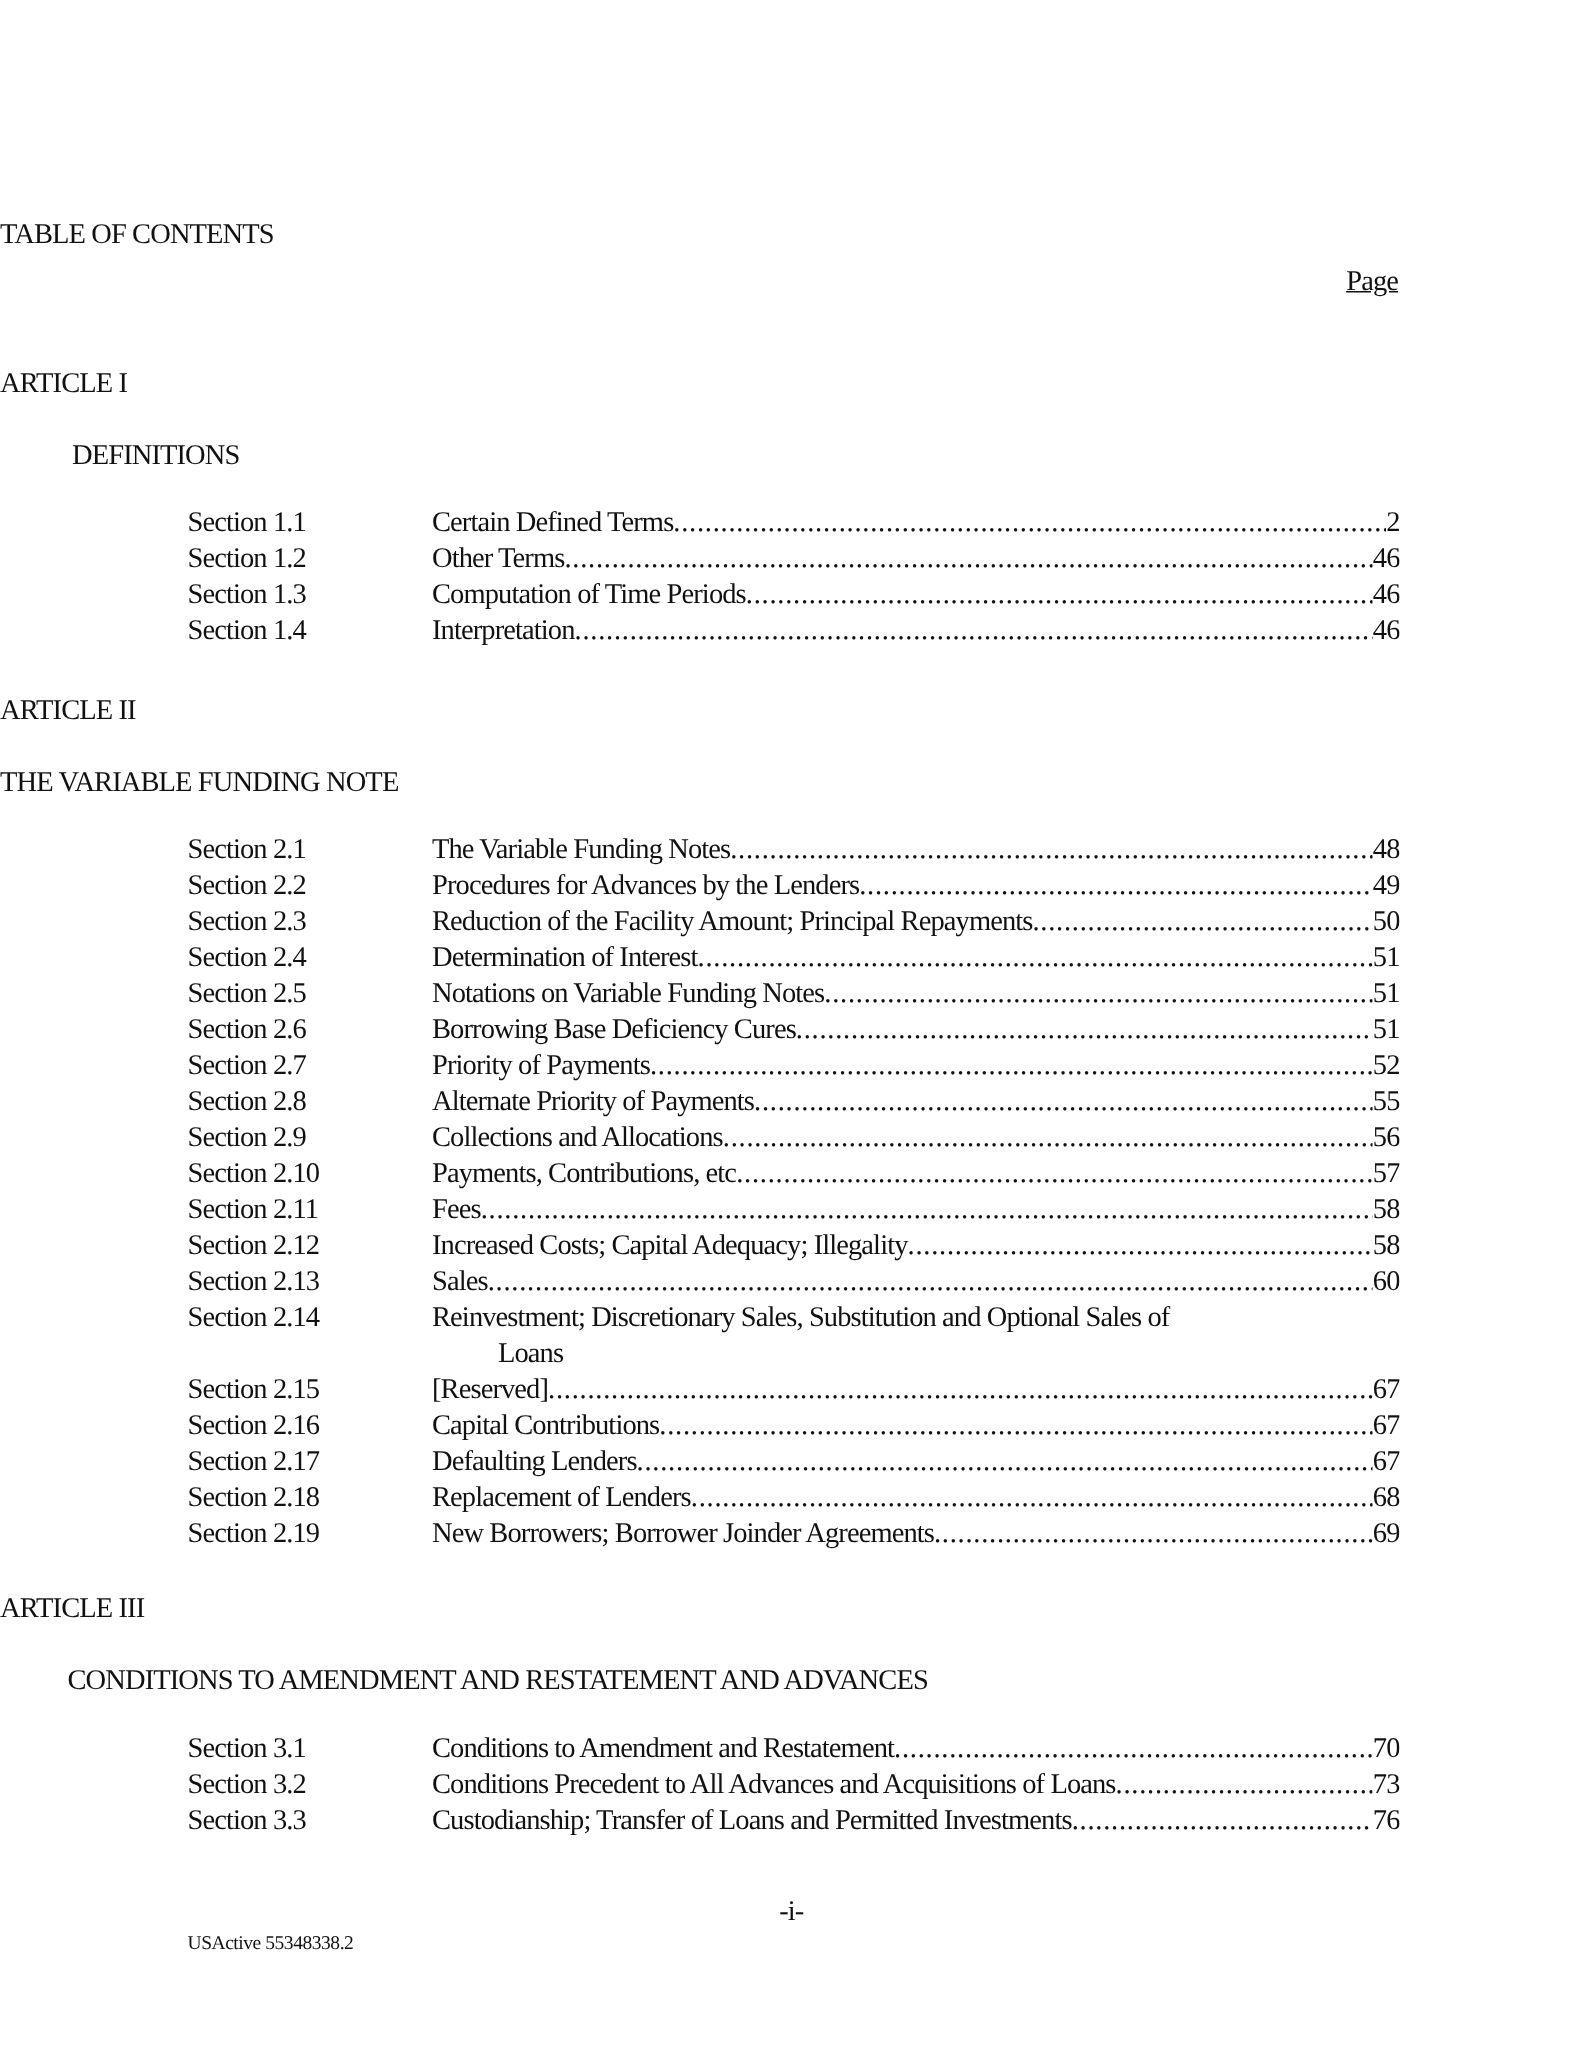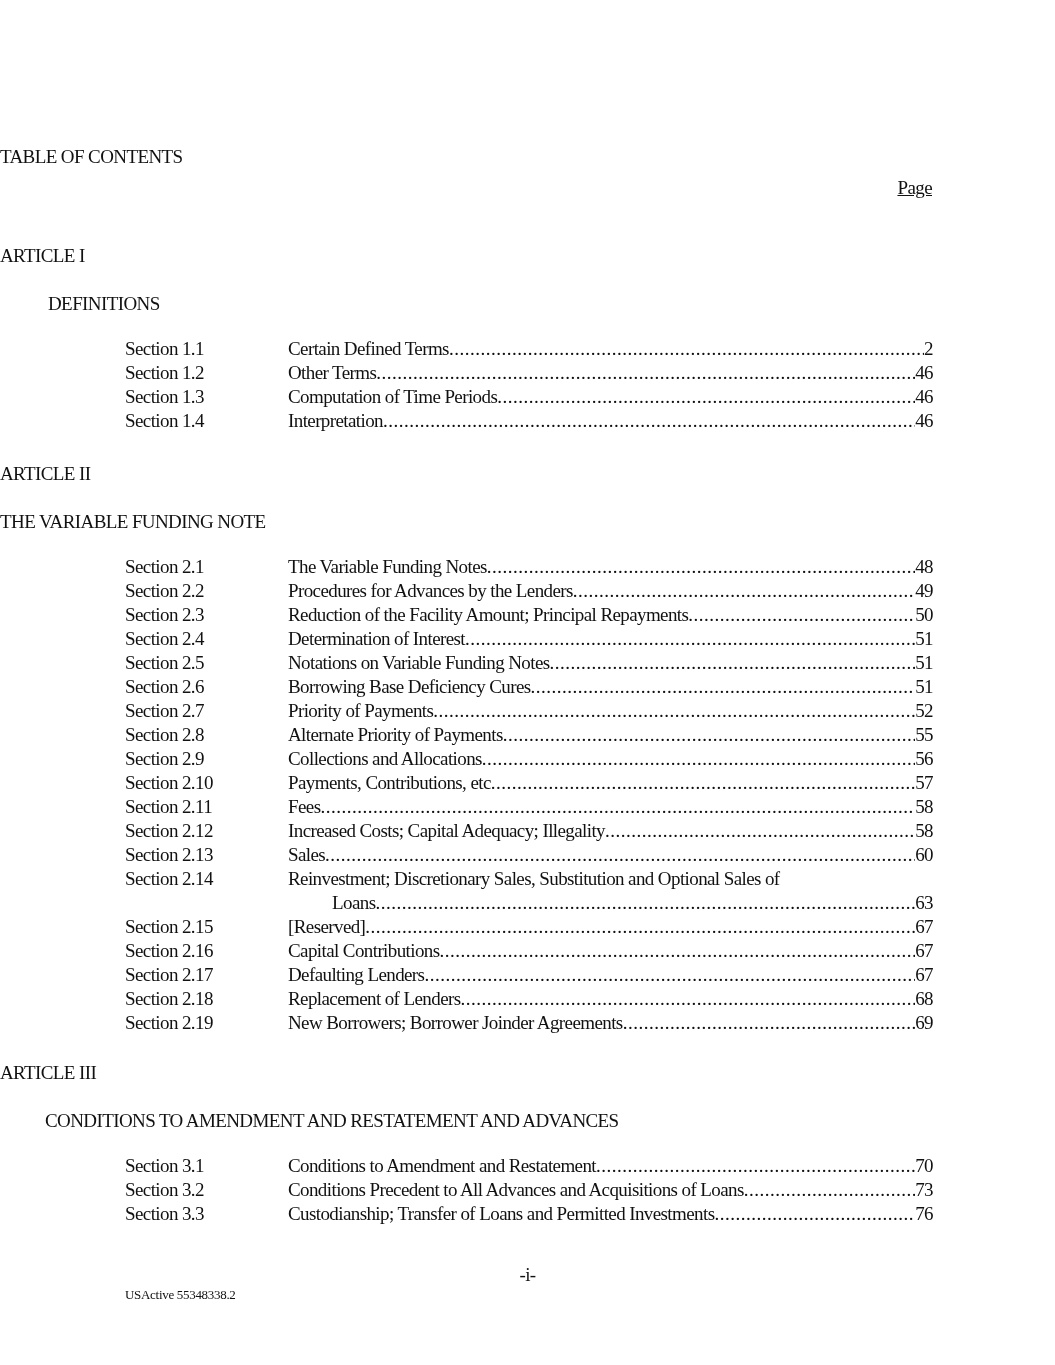--- a/index.html
+++ b/index.html
@@ -13,21 +13,21 @@
   .center { position: absolute; left: 0; width: 937px; line-height: 24px; }
   .page-label { position: absolute; right: 123px; top: 176px; text-decoration: underline; line-height: 24px; }
   .toc-block { position: absolute; left: 125px; width: 808px; }
   .row { position: relative; height: 24px; line-height: 24px; display: flex; }
   .sec { width: 139px; flex: 0 0 139px; white-space: nowrap; }
   .entry { flex: 1; display: flex; overflow: hidden; white-space: nowrap; }
   .title { white-space: nowrap; flex: 0 0 auto; margin-left: 24px; }
   .leader { flex: 1; overflow: hidden; white-space: nowrap; }
   .leader::after { content: "............................................................................................................................................................................................................"; letter-spacing: 0.5px; }
   .num { flex: 0 0 auto; white-space: nowrap; }
-  .indent { padding-left: 44px; }
+  .indent { padding-left: 44px; flex-direction: column; }
   .footer-page { position: absolute; left: 0; width: 1055px; text-align: center; top: 1264px; font-size: 19px; }
   .doc-id { position: absolute; left: 125px; top: 1287px; font-size: 13px; letter-spacing: -0.3px; }
 </style>
 </head>
 <body>
 
 <div class="center" style="top:145px;">TABLE OF CONTENTS</div>
 <div class="page-label">Page</div>
 
 <div class="center" style="top:244px;">ARTICLE I</div>

